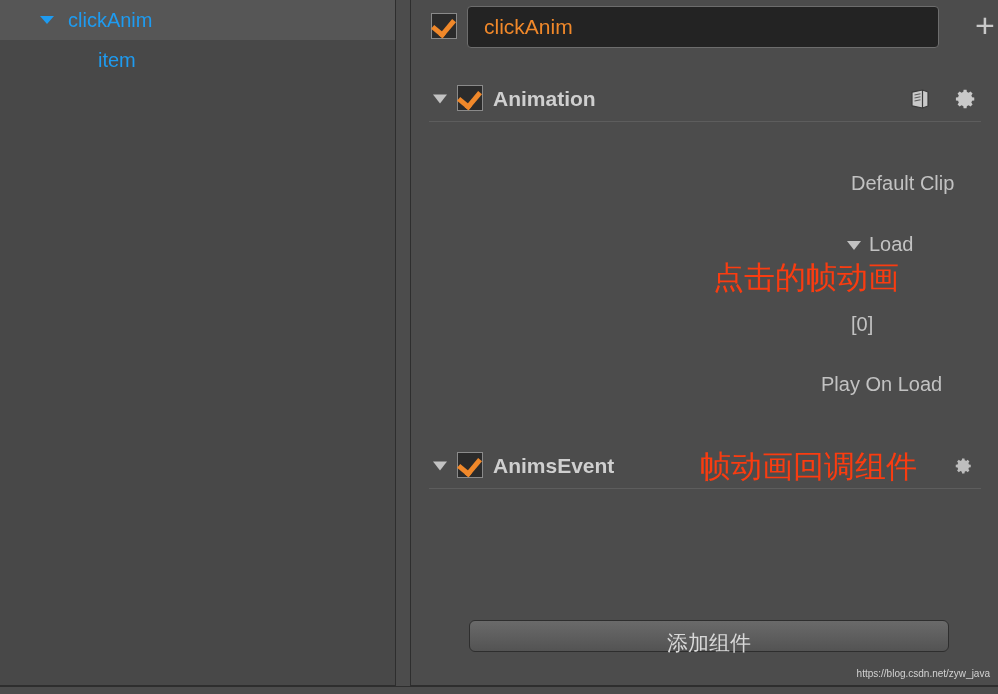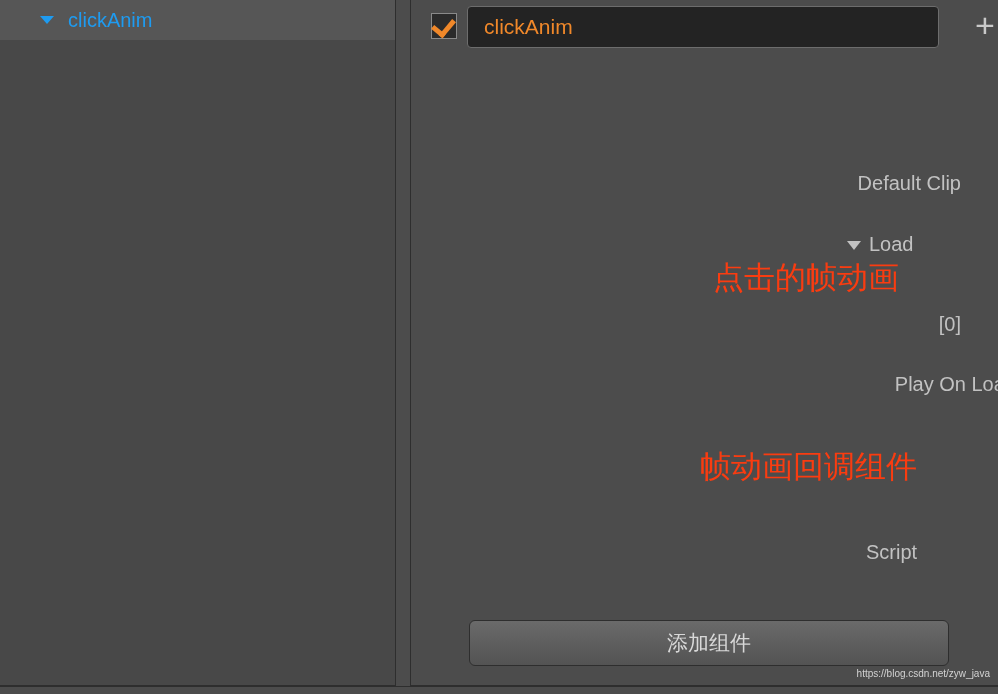--- a/index.html
+++ b/index.html
@@ -164,31 +164,31 @@
   }
   #animation-help-icon { left: 498px; }
   #animation-gear-icon { left: 544px; }
   #animsevent-gear-icon { left: 544px; top: 14px; width: 18px; height: 18px; }
 
   
   .prop-label {
     position: absolute;
     color: #c2c2c2;
     font-size: 20px;
-    text-align: right;
+    text-align: left;
   }
   .prop-label.left {
     text-align: left;
   }
 
   
   #add-component-button {
     position: absolute;
     left: 58px; top: 620px;
-    width: 480px; height: 46px;
+    width: 480px; height: 32px;
     box-sizing: border-box;
     border: 1px solid #2e2e2e;
     border-radius: 6px;
     background: linear-gradient(#6a6a6a, #535353);
     color: #d8d8d8;
     font-size: 21px;
     text-align: center;
     line-height: 44px;
   }
 
@@ -226,49 +226,91 @@
 
 <div id="root">
 
   <div id="hierarchy-panel">
 
     <div class="tree-row depth0 selected">
       <span class="tri"></span>
       <span class="lbl">clickAnim</span>
     </div>
 
+    <div class="tree-row depth1">
+      <span class="lbl">item</span>
+    </div>
 
   </div>
 
   <div id="panel-divider"></div>
 
   <div id="inspector-panel">
 
     <div id="node-header">
       <div class="cb" id="node-enabled-checkbox">
         <span class="tick"></span>
       </div>
       <div id="node-name-field">clickAnim</div>
       <div id="add-node-button">+</div>
     </div>
 
+    <div class="comp-header" style="top:76px;">
+      <span class="fold"></span>
+      <div class="cb">
+        <span class="tick"></span>
+      </div>
+      <span class="title">Animation</span>
+
+      <span class="hdr-icon" id="animation-help-icon">
+        <svg viewBox="0 0 22 22" width="22" height="22" aria-hidden="true">
+          <path d="M3 4.2 L13.5 2 L19 4 L19 18 L13.5 20 L3 17.8 Z" fill="#c9c9c9" stroke="#3a3a3a" stroke-width="1.2" stroke-linejoin="round"></path>
+          <path d="M13.5 2 L13.5 20" stroke="#3a3a3a" stroke-width="1.2" fill="none"></path>
+          <path d="M5.5 7 L11.5 5.8 M5.5 10 L11.5 8.8 M5.5 13 L11.5 11.8" stroke="#5a5a5a" stroke-width="1.1" fill="none"></path>
+        </svg>
+      </span>
+
+      <span class="hdr-icon" id="animation-gear-icon">
+        <svg viewBox="0 0 24 24" width="22" height="22" aria-hidden="true">
+          <path fill="#c9c9c9" d="M12 8.2a3.8 3.8 0 1 0 0 7.6 3.8 3.8 0 0 0 0-7.6zm0 5.8a2 2 0 1 1 0-4 2 2 0 0 1 0 4z"></path>
+          <path fill="#c9c9c9" d="M21 13.6v-3.2l-2.4-.4a6.9 6.9 0 0 0-.8-1.9l1.4-2-2.3-2.3-2 1.4a6.9 6.9 0 0 0-1.9-.8L12.6 2h-3.2l-.4 2.4a6.9 6.9 0 0 0-1.9.8l-2-1.4L2.8 6.1l1.4 2a6.9 6.9 0 0 0-.8 1.9L1 10.4v3.2l2.4.4c.18.67.46 1.3.8 1.9l-1.4 2 2.3 2.3 2-1.4c.6.34 1.23.62 1.9.8l.4 2.4h3.2l.4-2.4c.67-.18 1.3-.46 1.9-.8l2 1.4 2.3-2.3-1.4-2c.34-.6.62-1.23.8-1.9L21 13.6z"></path>
+        </svg>
+      </span>
+
+      <div class="comp-rule" style="top:45px;"></div>
+    </div>
 
     <div class="prop-label" style="left:440px; top:172px; width:110px;">Default Clip</div>
 
     <div class="prop-label left" style="left:436px; top:233px; width:160px;">
       <span style="position:absolute;left:0;top:8px;width:0;height:0;border-left:7px solid transparent;border-right:7px solid transparent;border-top:9px solid #c2c2c2;"></span>
       <span style="position:absolute;left:22px;top:0;">Load</span>
     </div>
 
     <div class="prop-label" style="left:440px; top:313px; width:110px;">[0]</div>
 
     <div class="prop-label" style="left:410px; top:373px; width:195px;">Play On Load</div>
 
-
-    <div class="prop-label left" style="left:455px; top:541px; width:130px;">Script</div>
+    <div class="comp-header" style="top:443px;">
+      <span class="fold"></span>
+      <div class="cb">
+        <span class="tick"></span>
+      </div>
+      <span class="title">AnimsEvent</span>
+
+      <span class="hdr-icon" id="animsevent-gear-icon">
+        <svg viewBox="0 0 24 24" width="18" height="18" aria-hidden="true">
+          <path fill="#bdbdbd" d="M12 8.2a3.8 3.8 0 1 0 0 7.6 3.8 3.8 0 0 0 0-7.6zm0 5.8a2 2 0 1 1 0-4 2 2 0 0 1 0 4z"></path>
+          <path fill="#bdbdbd" d="M21 13.6v-3.2l-2.4-.4a6.9 6.9 0 0 0-.8-1.9l1.4-2-2.3-2.3-2 1.4a6.9 6.9 0 0 0-1.9-.8L12.6 2h-3.2l-.4 2.4a6.9 6.9 0 0 0-1.9.8l-2-1.4L2.8 6.1l1.4 2a6.9 6.9 0 0 0-.8 1.9L1 10.4v3.2l2.4.4c.18.67.46 1.3.8 1.9l-1.4 2 2.3 2.3 2-1.4c.6.34 1.23.62 1.9.8l.4 2.4h3.2l.4-2.4c.67-.18 1.3-.46 1.9-.8l2 1.4 2.3-2.3-1.4-2c.34-.6.62-1.23.8-1.9L21 13.6z"></path>
+        </svg>
+      </span>
+
+      <div class="comp-rule" style="top:45px;"></div>
+    </div>
+
 
     <div id="add-component-button">添加组件</div>
 
     <div id="watermark">https://blog.csdn.net/zyw_java</div>
 
   </div>
 
   <div class="annotation" style="left:700px; top:446px;">帧动画回调组件</div>
 
   <div class="annotation" style="left:713px; top:257px;">点击的帧动画</div>

